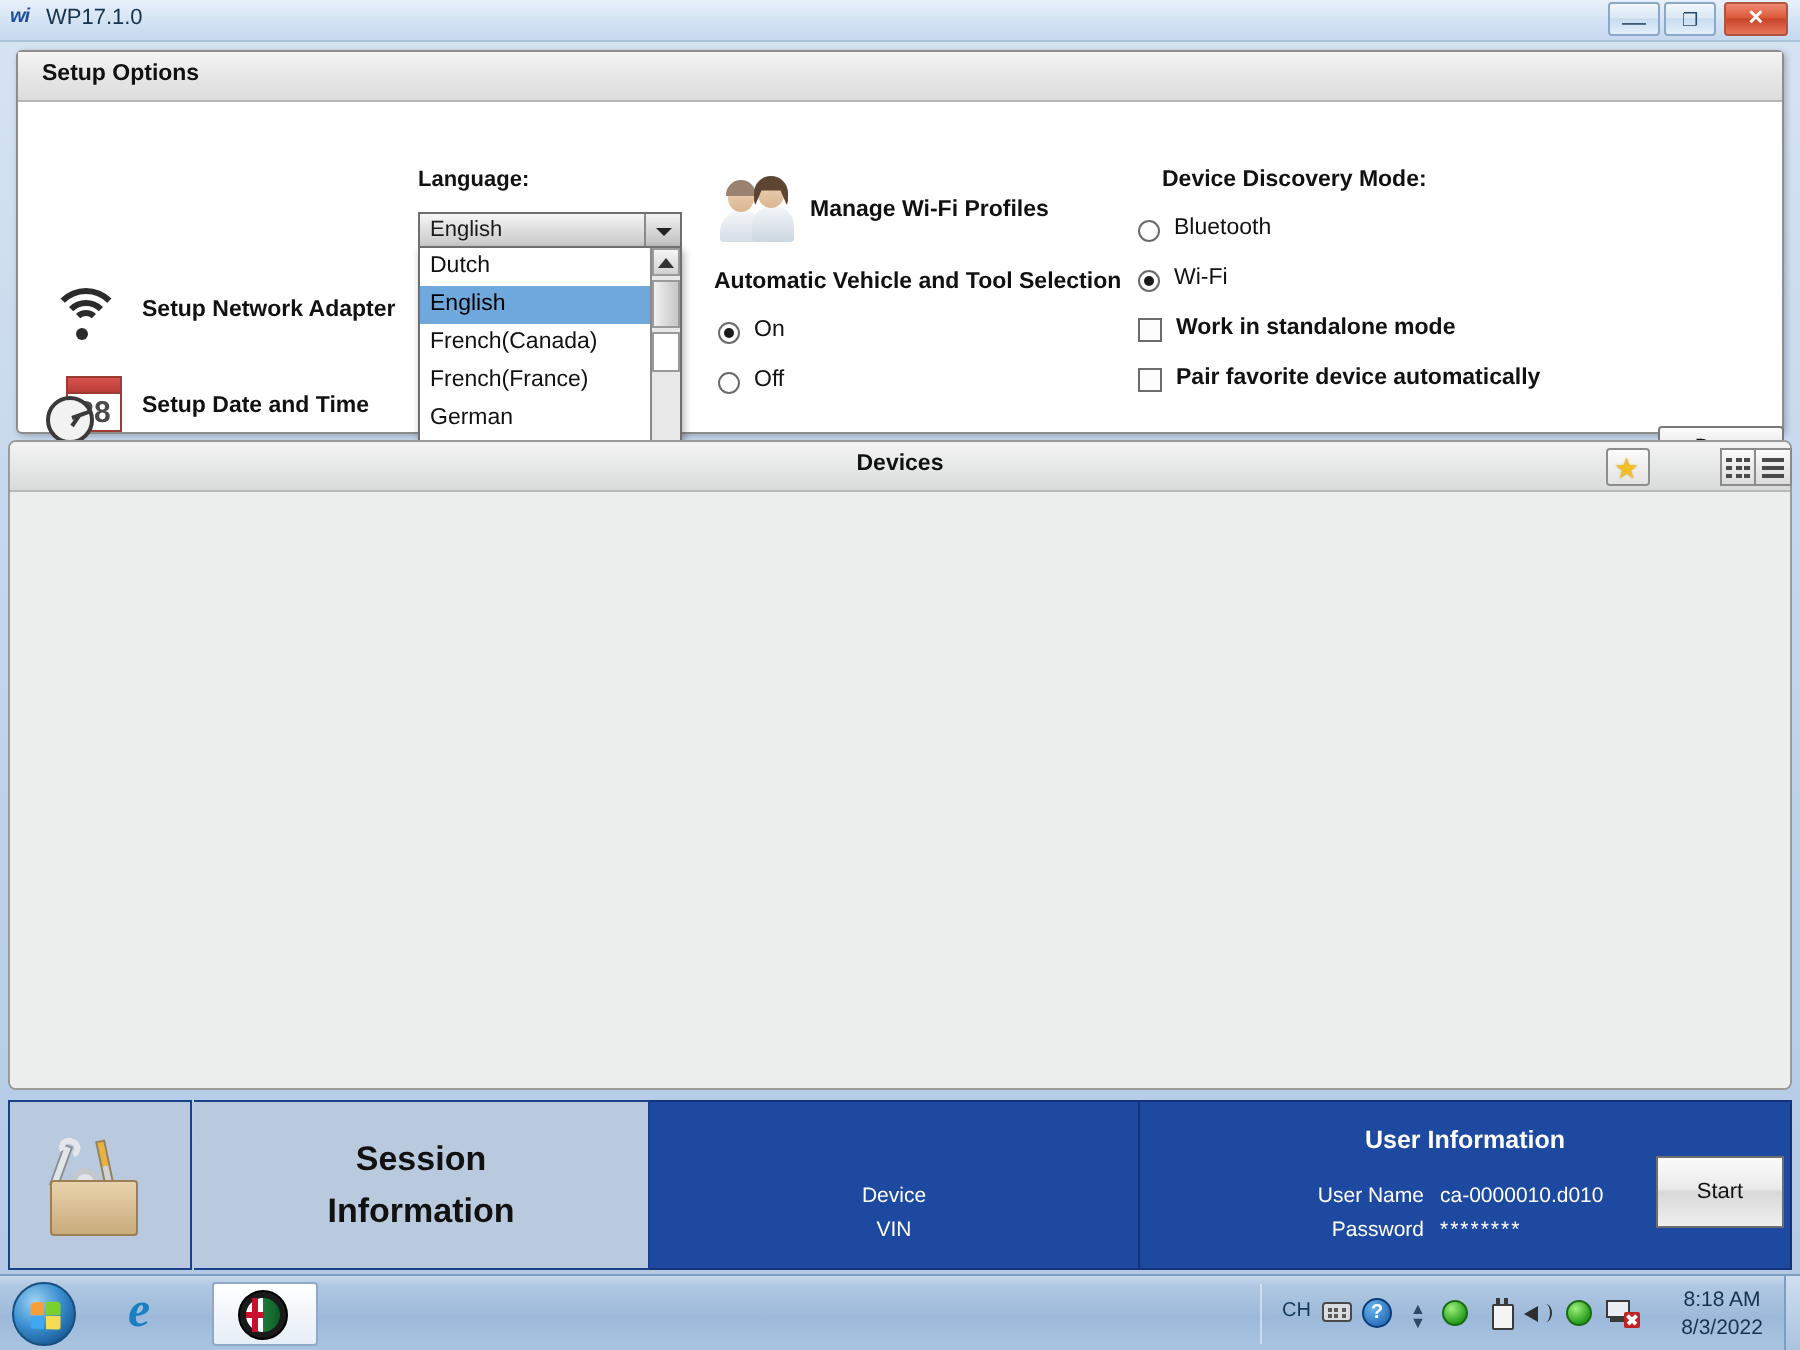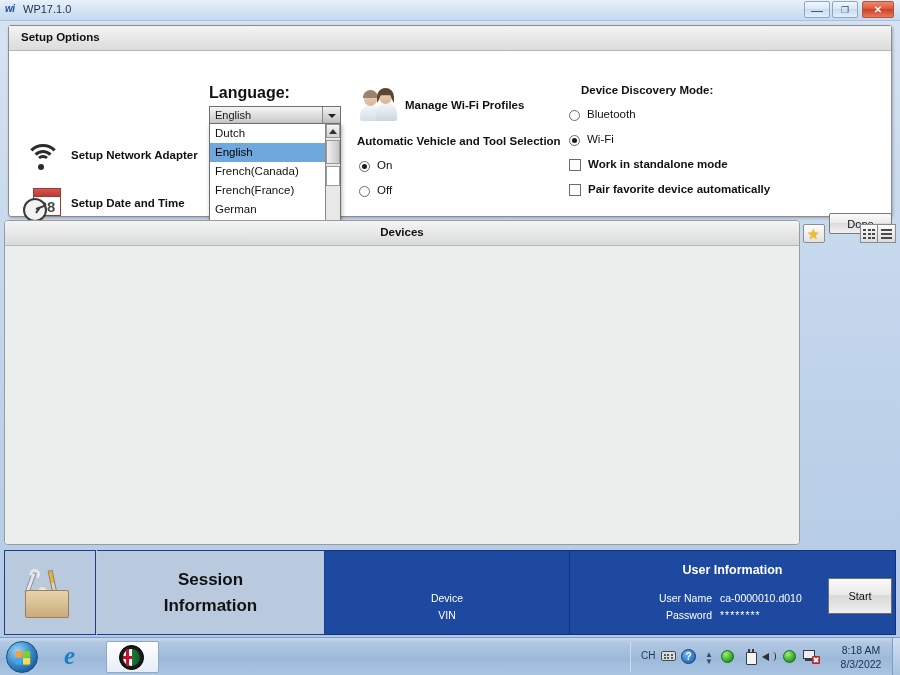--- a/index.html
+++ b/index.html
@@ -90,21 +90,21 @@
     font-size: 11.5px; font-weight: bold; color: #111;
     white-space: nowrap;
   }
   #row-update { top: 58px; }
   #row-network { top: 108px; }
   #row-datetime { top: 156px; }
 
   
   #lang-label {
     position: absolute; left: 200px; top: 58px;
-    font-size: 16px; font-weight: bold; color: #111;
+    font-size: 11px; font-weight: bold; color: #111;
   }
   #lang-combo {
     position: absolute; left: 200px; top: 80px;
     width: 132px; height: 18px;
     border: 1px solid #6f6f6f;
     background: linear-gradient(to bottom, #f6f6f6 0%, #dedede 50%, #c9c9c9 100%);
     box-sizing: border-box;
   }
   #lang-combo-value {
     position: absolute; left: 5px; top: 2px;
@@ -228,21 +228,21 @@
     box-sizing: border-box;
   }
   #done-button span {
     position: absolute; left: 0; right: 0; top: 4px;
     text-align: center; font-size: 11px; color: #111;
   }
 
   
   #devices-panel {
     position: absolute; left: 4px; top: 220px;
-    width: 796px; height: 325px;
+    width: 892px; height: 325px;
     background: #eef0ef;
     border: 1px solid #9b9b9b;
     border-radius: 4px;
     box-sizing: border-box;
   }
   #devices-header {
     position: absolute; left: 0; top: 0;
     width: 100%; height: 25px;
     background: linear-gradient(to bottom, #f3f4f3 0%, #e4e6e5 60%, #d9dbda 100%);
     border-bottom: 1px solid #b9b9b9;

